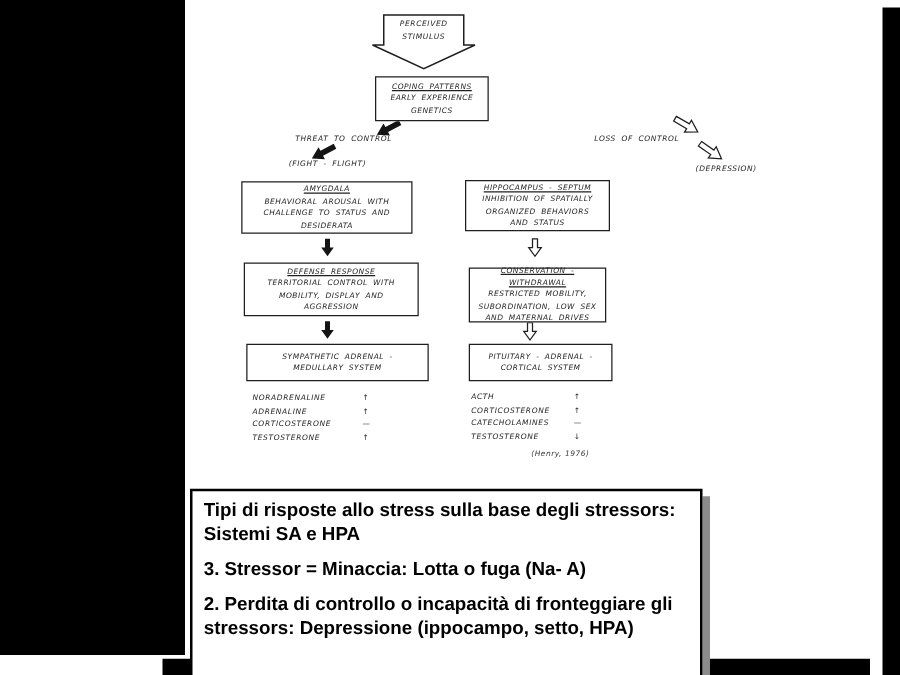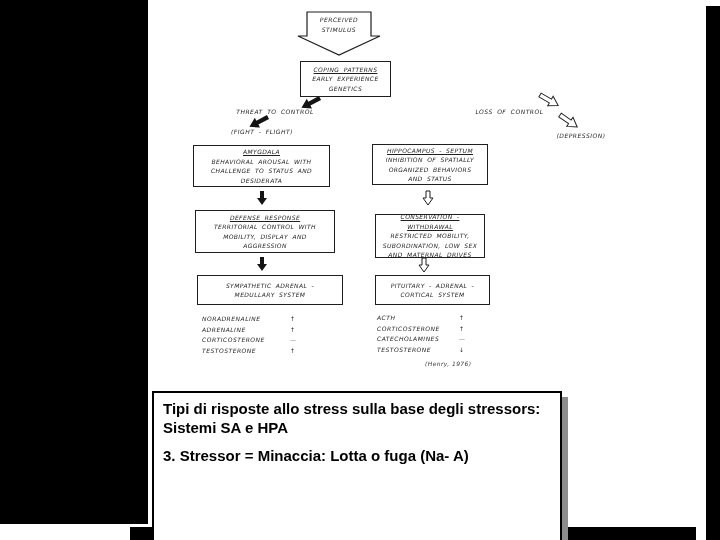--- a/index.html
+++ b/index.html
@@ -154,15 +154,16 @@
       <span class="h-name">TESTOSTERONE</span>
       <span class="h-sym">↓</span>
     </div>
   </div>
 
   <div class="citation" style="left:425px;top:360px;width:90px;">(Henry, 1976)</div>
 
   <div class="caption-box">
     <p>Tipi di risposte allo stress sulla base degli stressors: Sistemi SA e HPA</p>
     <p>3. Stressor = Minaccia: Lotta o fuga (Na- A)</p>
+    <p>2. Perdita di controllo o incapacità di fronteggiare gli stressors: Depressione (ippocampo, setto, HPA)</p>
   </div>
 
 </div>
 
 </body></html>

